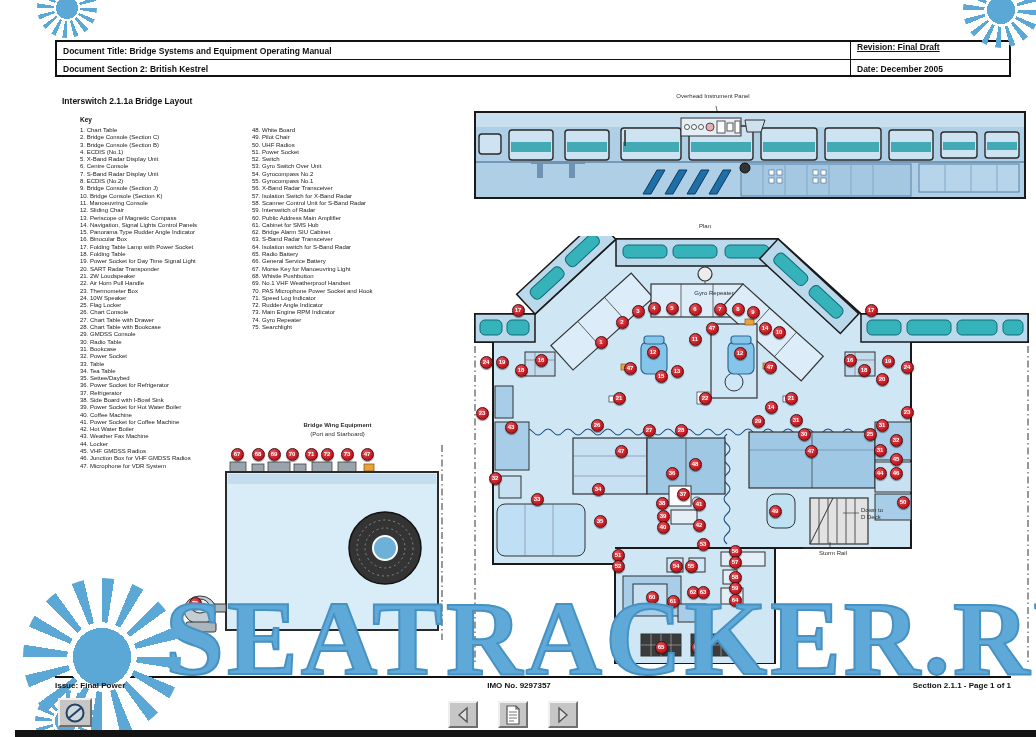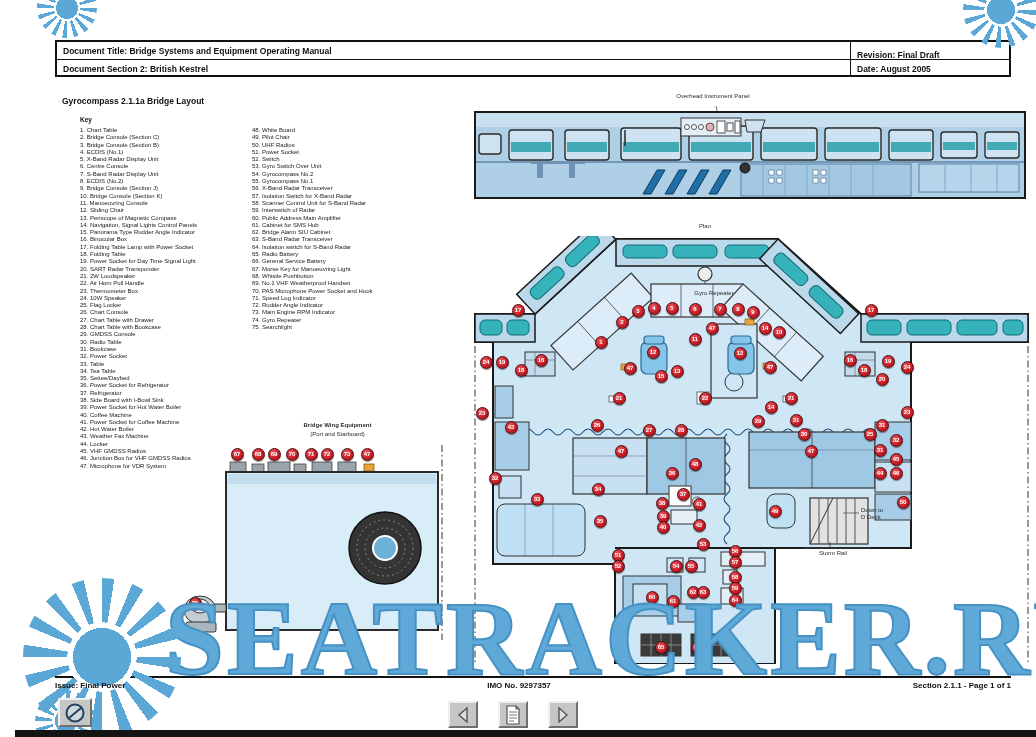--- a/index.html
+++ b/index.html
@@ -8,21 +8,21 @@
   body { font-family:"Liberation Sans", sans-serif; }
   .page { position:relative; width:1036px; height:737px; background:#fff; overflow:hidden;margin-left:15px; }
 
   
   .hdr { position:absolute; left:40px; top:40px; width:956px; height:37px; border:2px solid #111; z-index:10; }
   .hdr .hrule { position:absolute; left:0; right:0; top:17px; border-top:1.5px solid #111; }
   .hdr .vrule { position:absolute; top:0; bottom:0; left:793px; border-left:1.5px solid #111; }
   .hdr .cell { position:absolute; font-size:8.5px; font-weight:bold; color:#111; white-space:nowrap; }
   .c-title   { left:6px; top:4px; }
   .c-section { left:6px; top:22px; }
-  .c-rev     { left:800px; top:8px; }
+  .c-rev     { left:800px; top:0;text-decoration:underline; }
   .c-date    { left:800px; top:22px; }
 
   
   .illus-title { position:absolute; left:47px; top:96px; font-size:8.5px; font-weight:bold; color:#111; z-index:10; }
   .key-head { position:absolute; left:65px; top:116px; font-size:6.5px; font-weight:bold; color:#111; z-index:10; }
   .key-col { position:absolute; top:127px; font-size:6px; line-height:7.3px; color:#1a1a1a; z-index:10; }
   .key-col1 { left:65px; width:170px; }
   .key-col2 { left:237px; width:170px; }
   .key-item { white-space:nowrap; }
 
@@ -83,24 +83,24 @@
 
   <div class="sun sun-tl"></div>
   <div class="sun sun-tr"></div>
 
   <div class="hdr">
     <div class="hrule"></div>
     <div class="vrule"></div>
     <div class="cell c-title">Document Title: Bridge Systems and Equipment Operating Manual</div>
     <div class="cell c-section">Document Section 2: British Kestrel</div>
     <div class="cell c-rev">Revision: Final Draft</div>
-    <div class="cell c-date">Date: August 2005</div>
-  </div>
-
-  <div class="illus-title">Gyrocompass 2.1.1a Bridge Layout</div>
+    <div class="cell c-date">Date: December 2005</div>
+  </div>
+
+  <div class="illus-title">Interswitch 2.1.1a Bridge Layout</div>
   <div class="key-head">Key</div>
   <div class="key-col key-col1">
       <div class="key-item">1. Chart Table</div>
       <div class="key-item">2. Bridge Console (Section C)</div>
       <div class="key-item">3. Bridge Console (Section B)</div>
       <div class="key-item">4. ECDIS (No.1)</div>
       <div class="key-item">5. X-Band Radar Display Unit</div>
       <div class="key-item">6. Centre Console</div>
       <div class="key-item">7. S-Band Radar Display Unit</div>
       <div class="key-item">8. ECDIS (No.2)</div>

